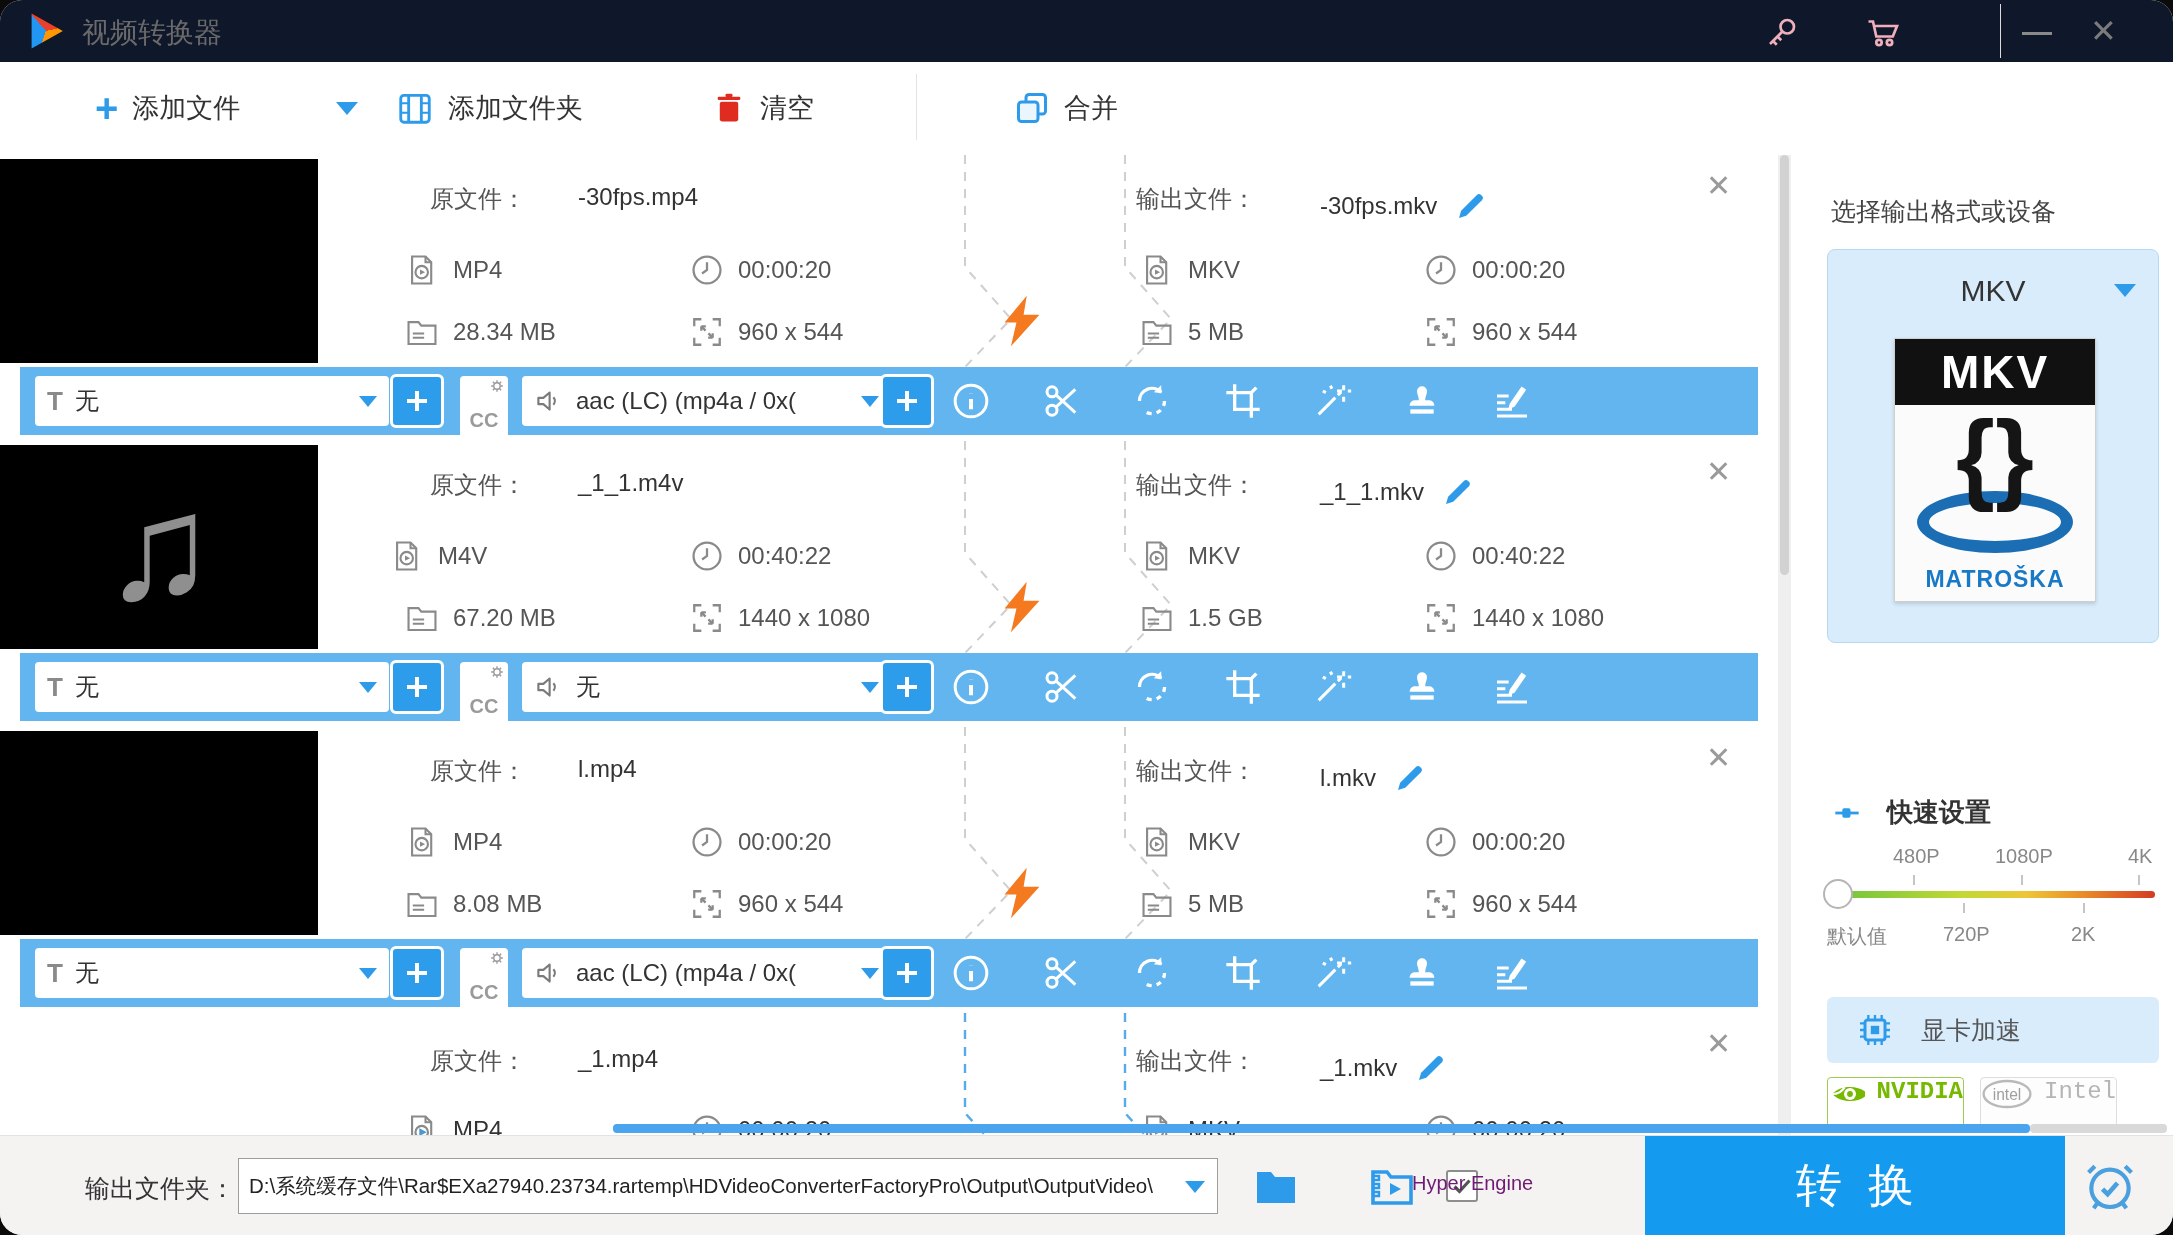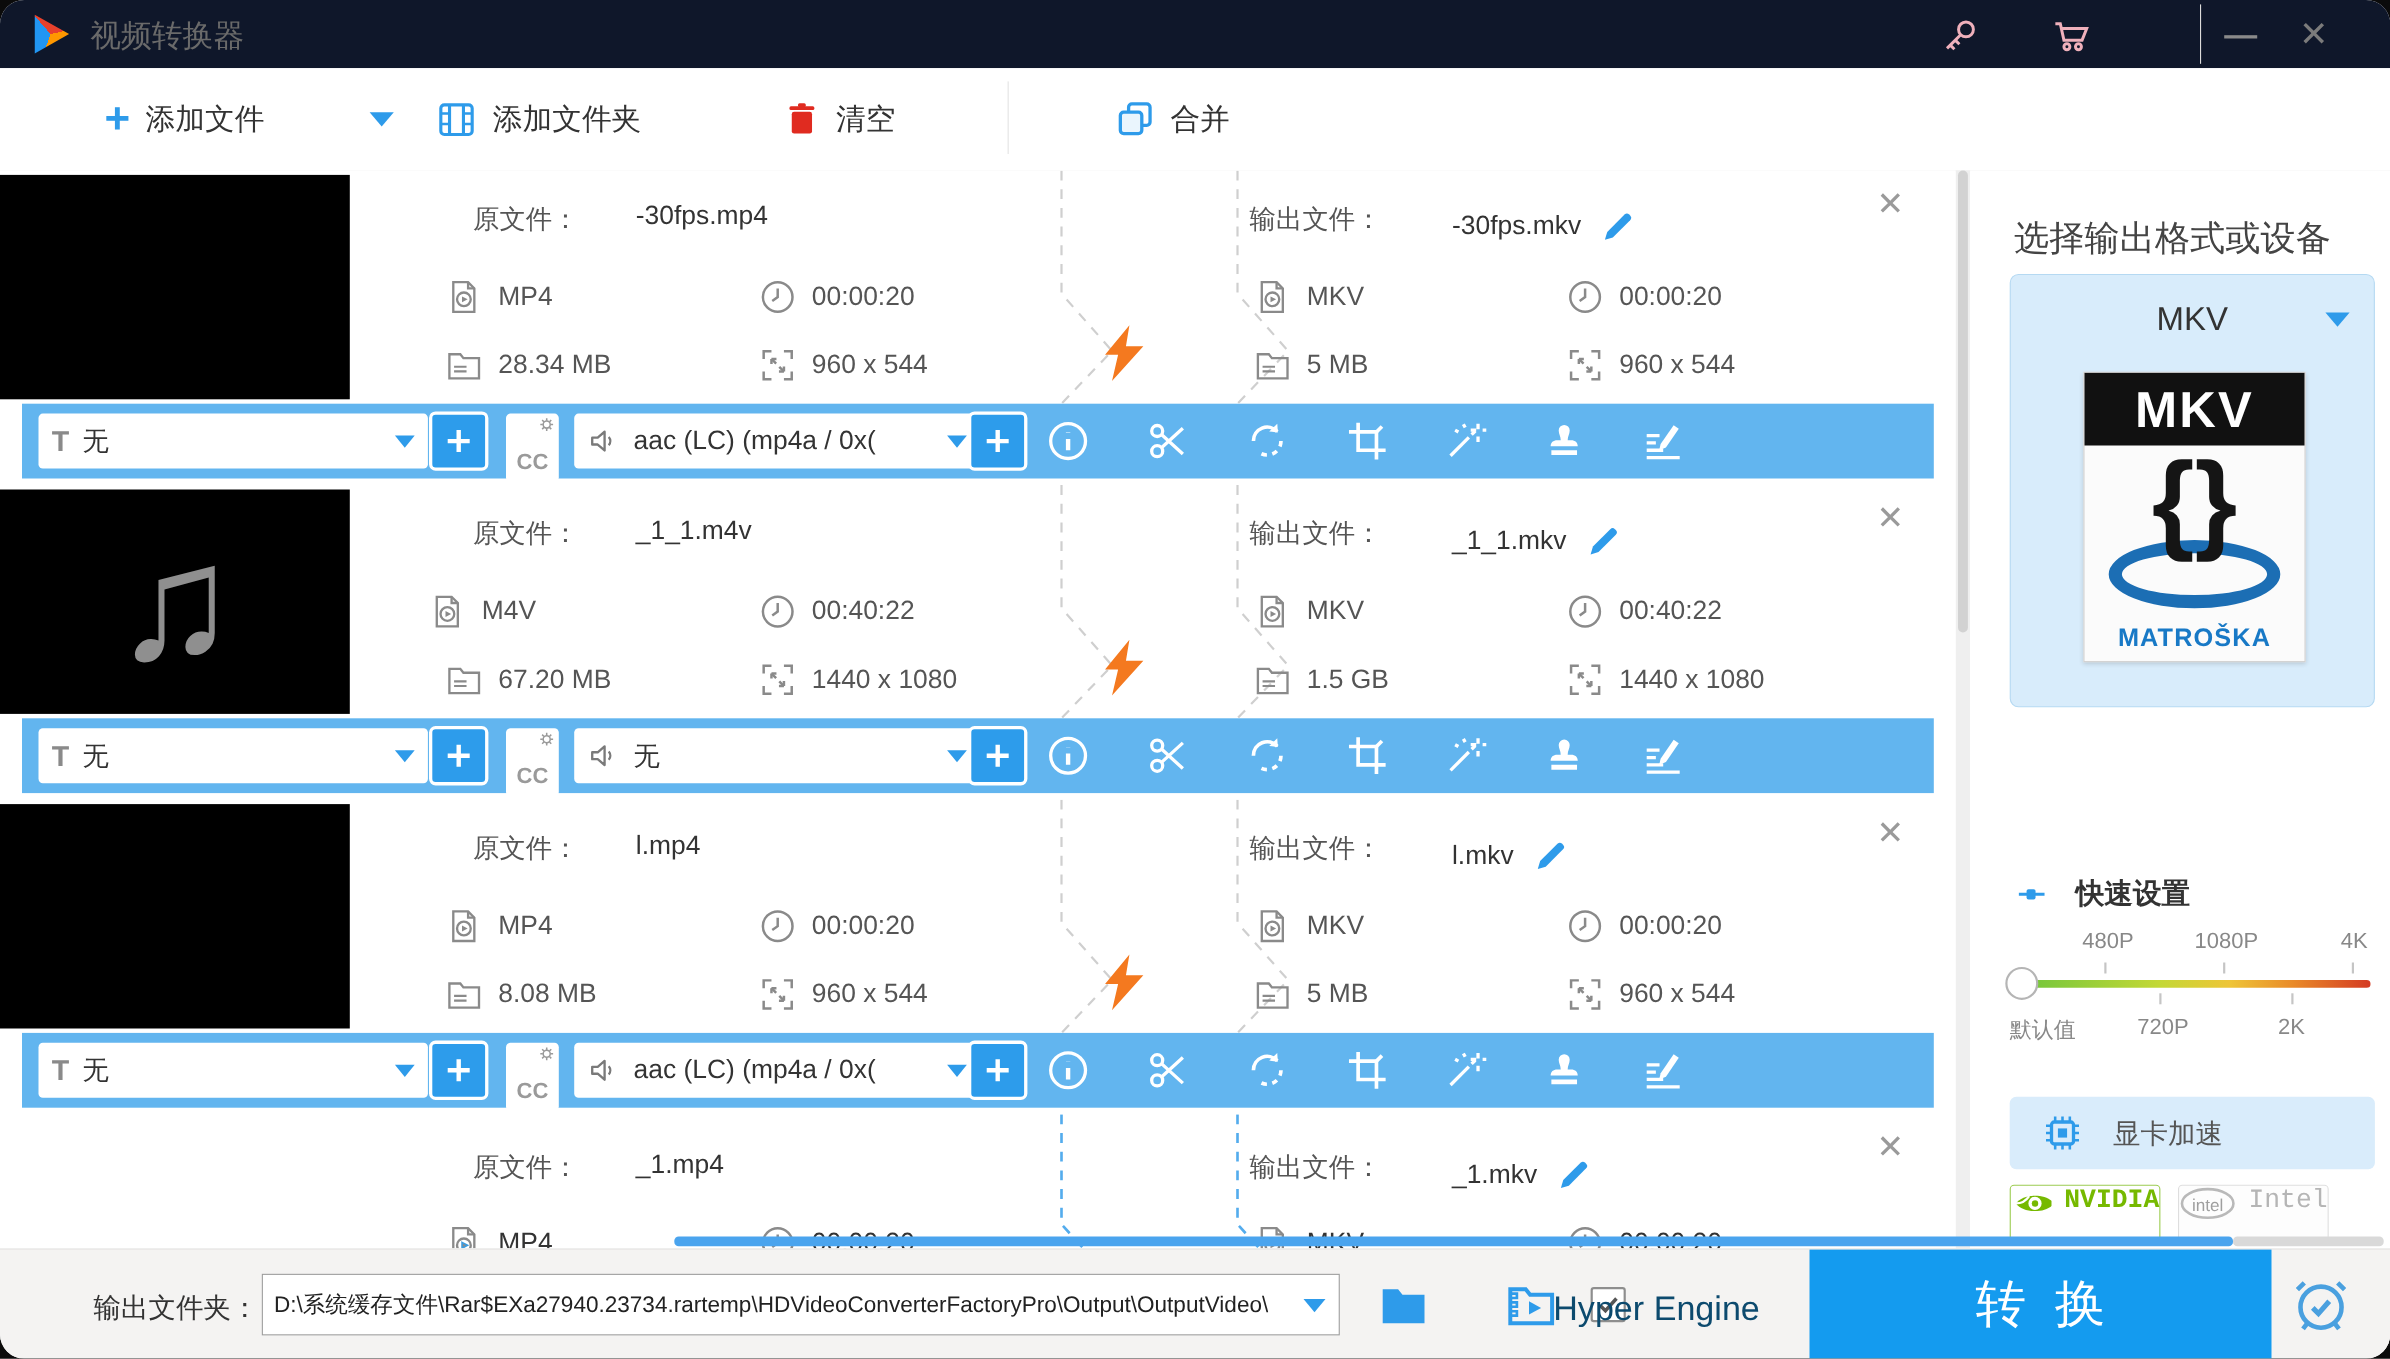--- a/index.html
+++ b/index.html
@@ -45,21 +45,21 @@
   .bar-ic{position:absolute;top:14px;width:40px;height:40px;cursor:pointer;}
   
   .bolt{position:absolute;}
   
   .vscroll{position:absolute;left:1778px;top:155px;width:13px;height:980px;background:#efefef;}
   .vscroll .vthumb{position:absolute;left:2px;top:0;width:9px;height:420px;background:#d2d2d2;border-radius:5px;}
   .hthumb{position:absolute;left:613px;top:1124px;width:1417px;height:9px;background:#4aa4ee;border-radius:4px;z-index:30;}
   .htrack-right{position:absolute;left:2030px;top:1124px;width:137px;height:9px;background:#d9d9d9;border-radius:4px;z-index:29;}
   
   .sidebar{position:absolute;left:1791px;top:155px;width:382px;height:980px;background:#fff;}
-  .sb-header{position:absolute;left:40px;top:40px;font-size:32px;color:#444;}
+  .sb-header{position:absolute;left:40px;top:40px;font-size:25px;color:#444;}
   .fmt-panel{position:absolute;left:36px;top:94px;width:332px;height:394px;background:#d8ecfb;border:1px solid #b5d9f2;border-radius:8px;box-sizing:border-box;cursor:pointer;}
   .fmt-value{position:absolute;left:0;top:24px;width:100%;text-align:center;font-size:30px;color:#333;}
   .fmt-caret{position:absolute;right:22px;top:34px;}
   .mkv-card{position:absolute;left:66px;top:88px;width:200px;height:262px;background:#fbfbfb;border:1px solid #cfcfcf;box-shadow:0 2px 4px rgba(0,0,0,.15);}
   .mkv-head{height:66px;background:#111;color:#fff;font-size:46px;font-weight:bold;display:flex;align-items:center;justify-content:center;letter-spacing:2px;}
   .mkv-body{position:relative;height:196px;}
   .mkv-ellipse{position:absolute;left:22px;top:86px;width:156px;height:62px;border:12px solid #1c6eb4;border-radius:50%;box-sizing:border-box;}
   .mkv-braces{position:absolute;left:0;top:-4px;width:100%;text-align:center;font-size:100px;font-weight:bold;color:#151515;line-height:1.1;}
   .mkv-brand{position:absolute;left:0;bottom:8px;width:100%;text-align:center;font-size:23px;font-weight:bold;color:#1879c6;letter-spacing:1px;}
   .sb-btn{position:absolute;left:36px;width:332px;height:66px;background:#d9ecfb;border-radius:6px;display:flex;align-items:center;gap:26px;padding-left:28px;box-sizing:border-box;font-size:25px;color:#555;cursor:pointer;}
@@ -76,21 +76,21 @@
   .nvidia{border:1px solid #9ccc52;background:#fff;color:#76b900;font-weight:bold;font-size:24px;}
   .intel{border:1px solid #dedede;background:#fdfdfd;color:#b5b5b5;font-size:24px;}
   
   .bottombar{position:absolute;left:0;top:1135px;width:2173px;height:100px;background:#f4f3f2;border-top:1px solid #e4e3e2;}
   .ob-label{position:absolute;left:85px;top:36px;font-size:25px;color:#333;}
   .path-input{position:absolute;left:238px;top:22px;width:980px;height:56px;background:#fff;border:1px solid #9d9d9d;box-sizing:border-box;display:flex;align-items:center;padding:0 46px 0 10px;cursor:text;}
   .path-input .txt{font-size:20.5px;color:#222;white-space:nowrap;overflow:hidden;}
   .path-caret{position:absolute;right:12px;top:22px;}
   .bb-ic{position:absolute;top:26px;width:48px;height:48px;cursor:pointer;}
   .chk{position:absolute;left:1446px;top:34px;width:32px;height:32px;background:#fff;border:2px solid #8e8e8e;border-radius:3px;box-sizing:border-box;display:flex;align-items:center;justify-content:center;cursor:pointer;}
-  .hyper-lbl{position:absolute;left:1412px;top:36px;font-size:31px;color:#0c4a6e;}
+  .hyper-lbl{position:absolute;left:1412px;top:36px;font-size:20px;color:#701a75;}
   .convert-btn{position:absolute;left:1645px;top:0;width:420px;height:100px;background:#149bef;color:#fff;
     font-size:46px;display:flex;align-items:center;justify-content:center;letter-spacing:26px;text-indent:26px;cursor:pointer;border:none;}
   svg{display:block;}
 </style>
 </head>
 <body>
 
 <svg width="0" height="0" style="position:absolute">
   <defs>
     <symbol id="i-docplay" viewBox="0 0 24 24">

